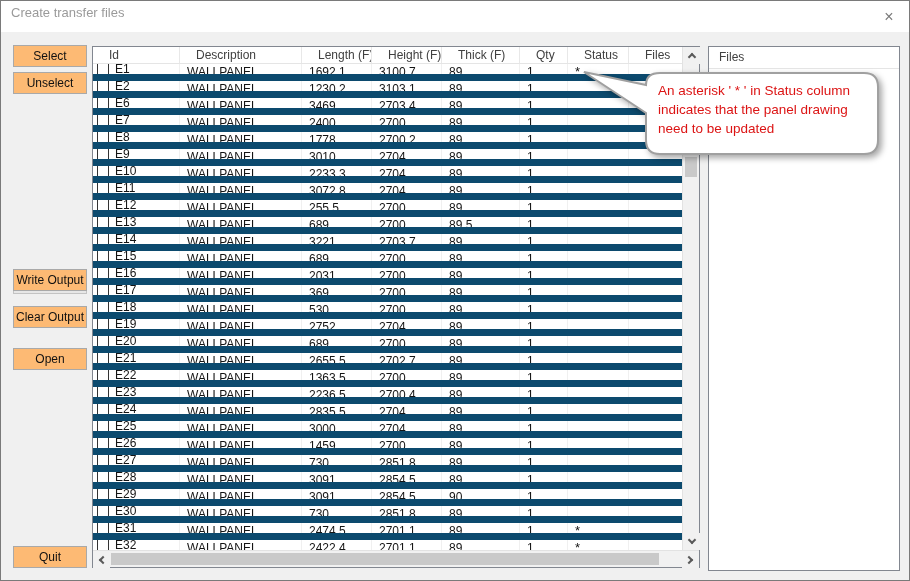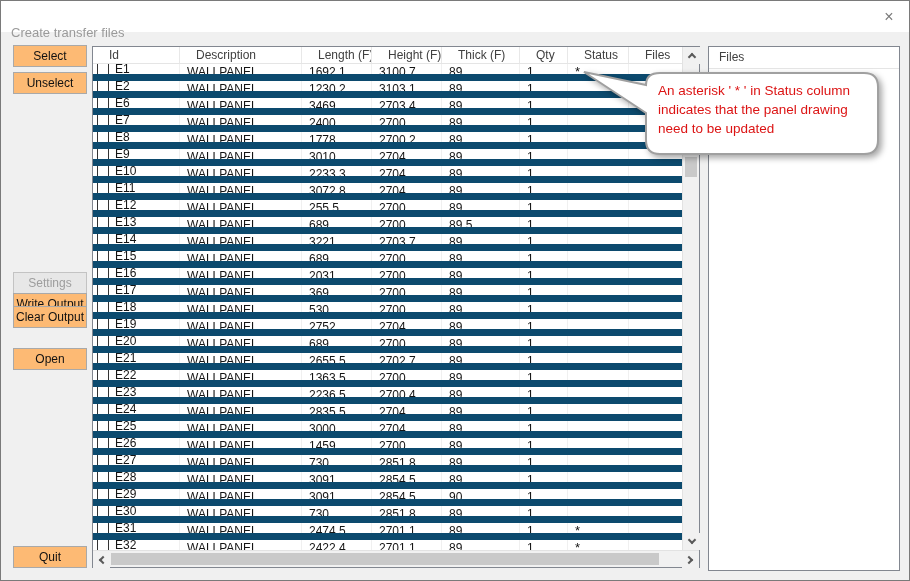--- a/index.html
+++ b/index.html
@@ -12,40 +12,40 @@
     position:relative;
     overflow:hidden;
     border:1px solid #7a7a7a;
   }
   
   .titlebar {
     position:absolute; left:0; top:0; width:100%; height:31px;
     background:#ffffff;
   }
   .titlebar .title {
-    position:absolute; left:10px; top:24px;
+    position:absolute; left:10px; top:4px;
     font-size:13px; color:#9a9a9a;
   }
   .close-btn {
     position:absolute; right:8px; top:4px; width:24px; height:24px;
     display:flex; align-items:center; justify-content:center;
     color:#7b7b7b; font-size:16px; cursor:default;
   }
   
   .btn {
     position:absolute; left:12px; width:74px; height:22px;
     background:#fdba74; border:1px solid #a9a9a9;
     font-family:"Liberation Sans", sans-serif; font-size:12px; color:#111;
     display:flex; align-items:center; justify-content:center;
   }
   .btn.disabled { color:#9d9d9d; border-color:#c3c3c3; background:#e7e7e7;margin-top:24px; }
   #btn-select { top:44px; }
   #btn-unselect { top:71px; }
   #btn-settings { top:247px; }
-  #btn-write { top:292px; }
+  #btn-write { top:268px; }
   #btn-clear { top:305px; }
   #btn-open { top:347px; }
   #btn-quit { top:545px; }
   
   .table-wrap {
     position:absolute; left:91px; top:45px; width:608px; height:522px;
     background:#ffffff; border:1px solid #828790;
   }
   .thead {
     position:absolute; left:0; top:0; width:589px; height:17px;

